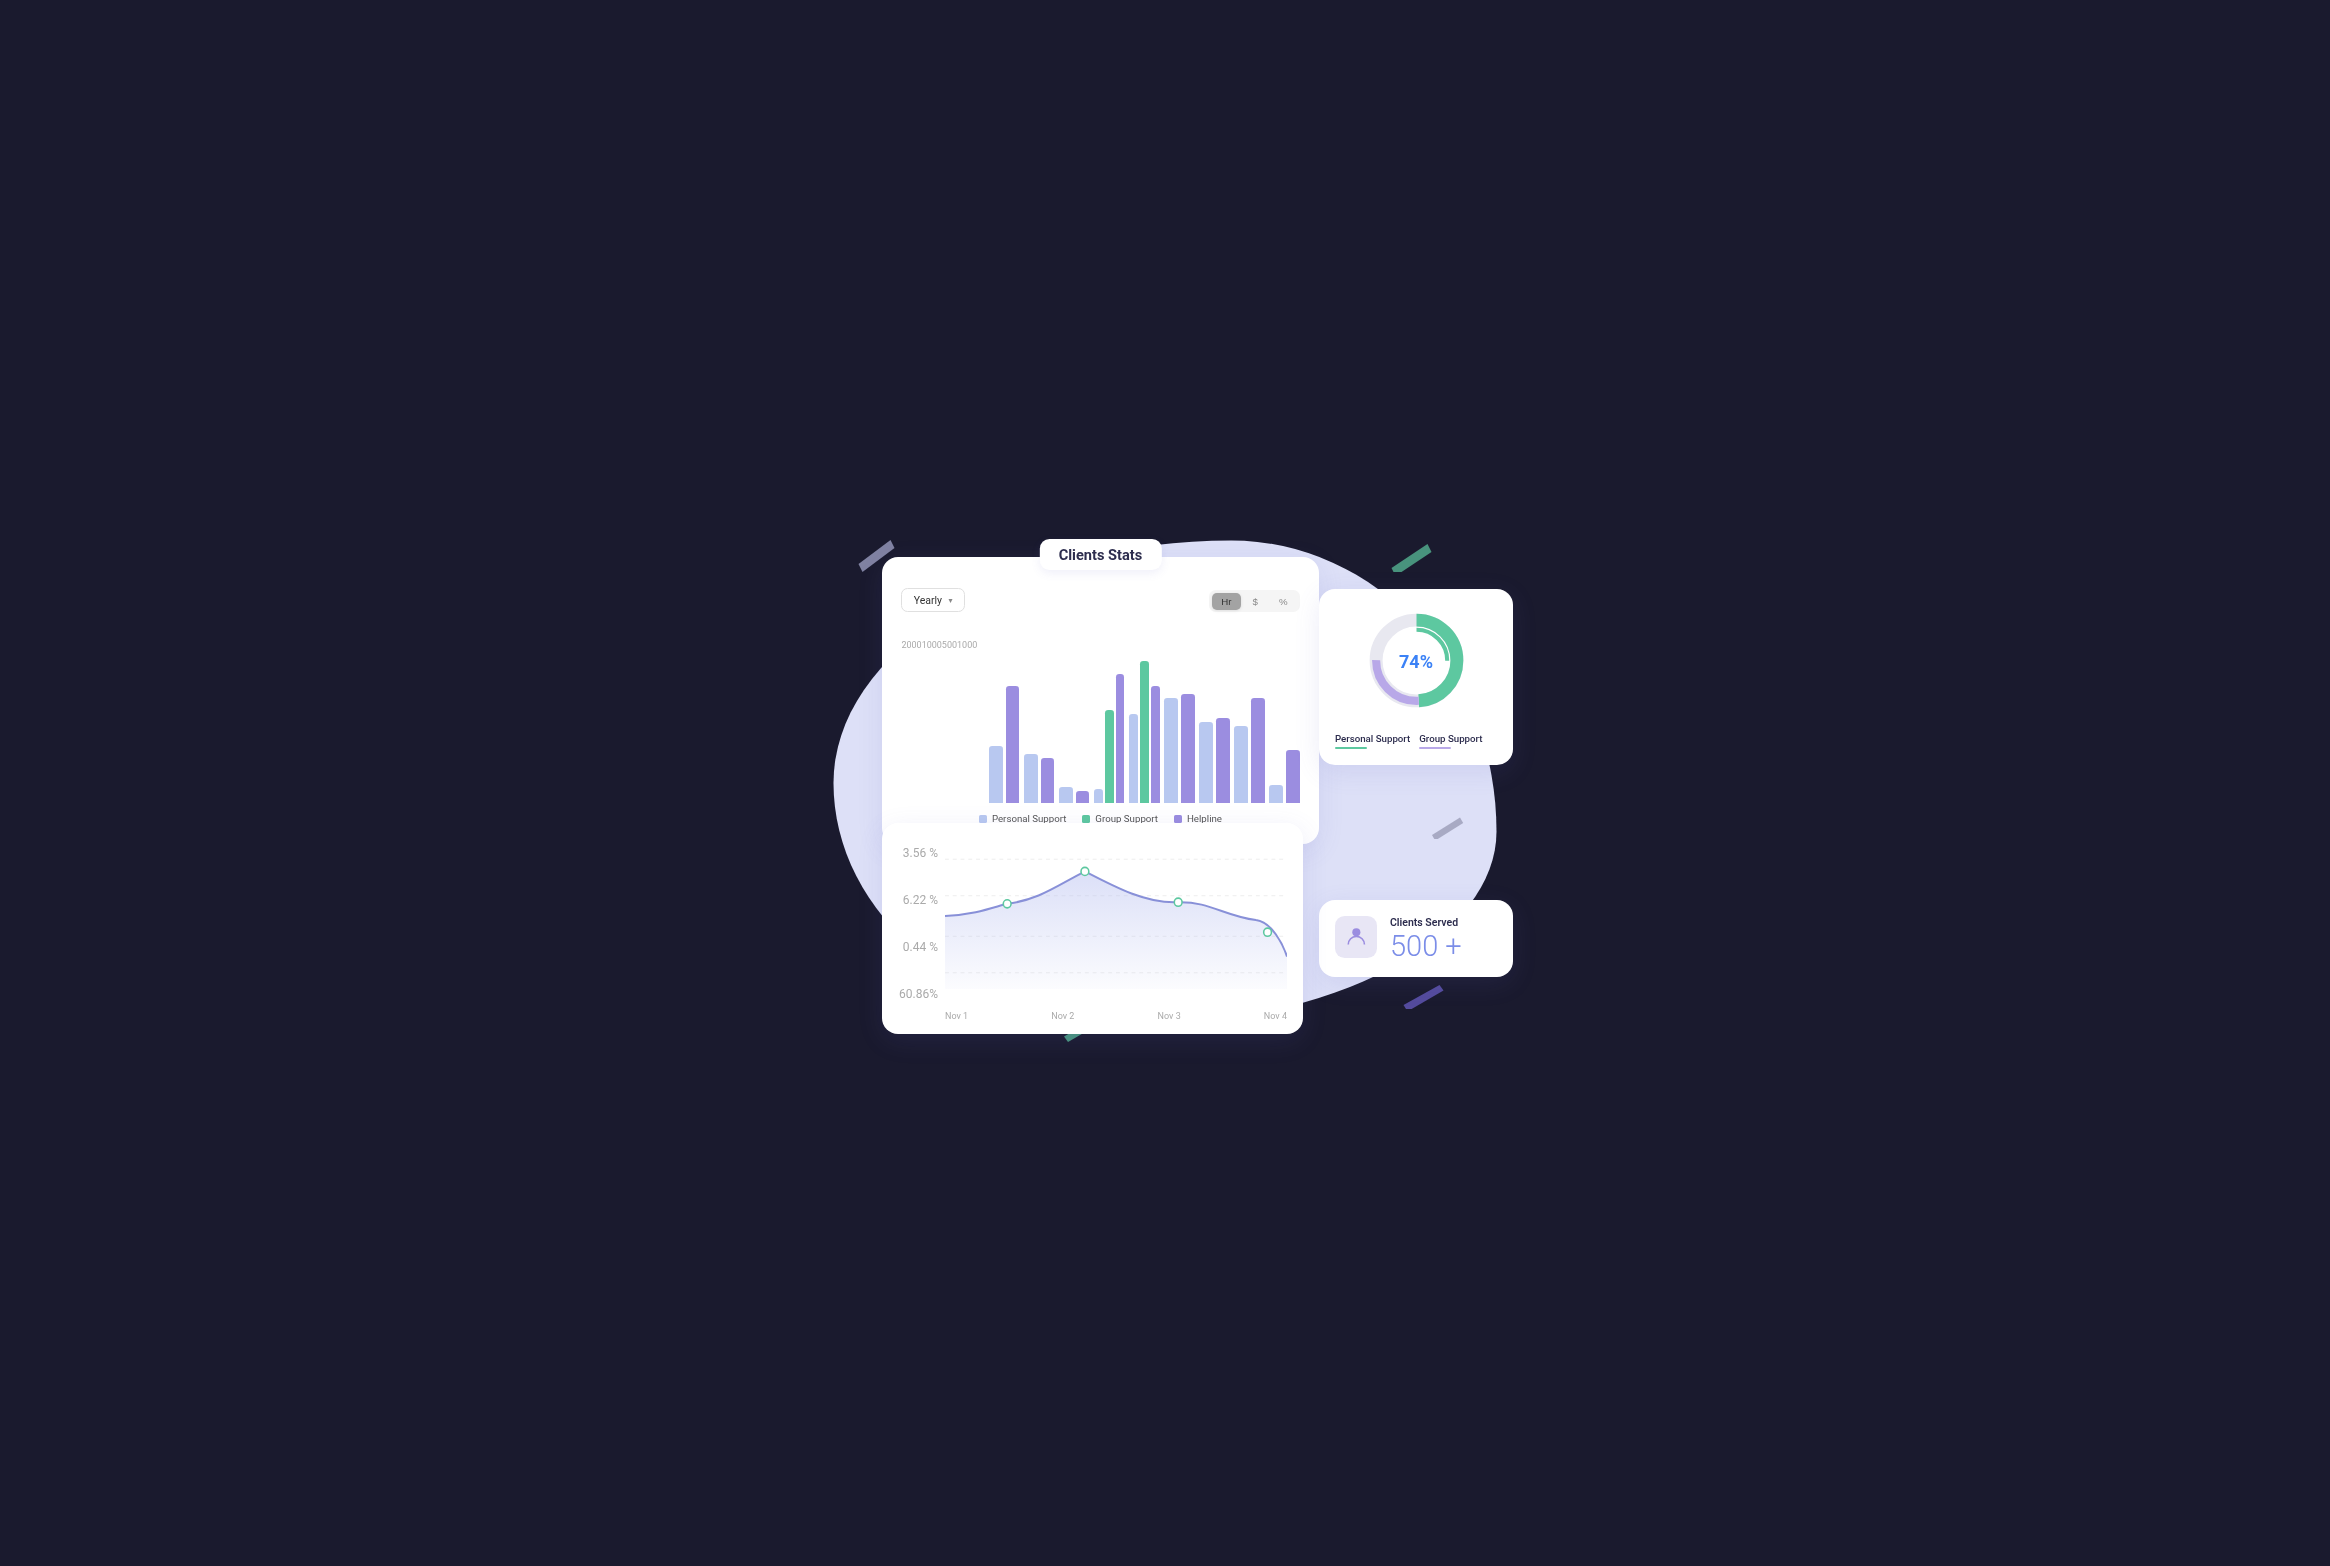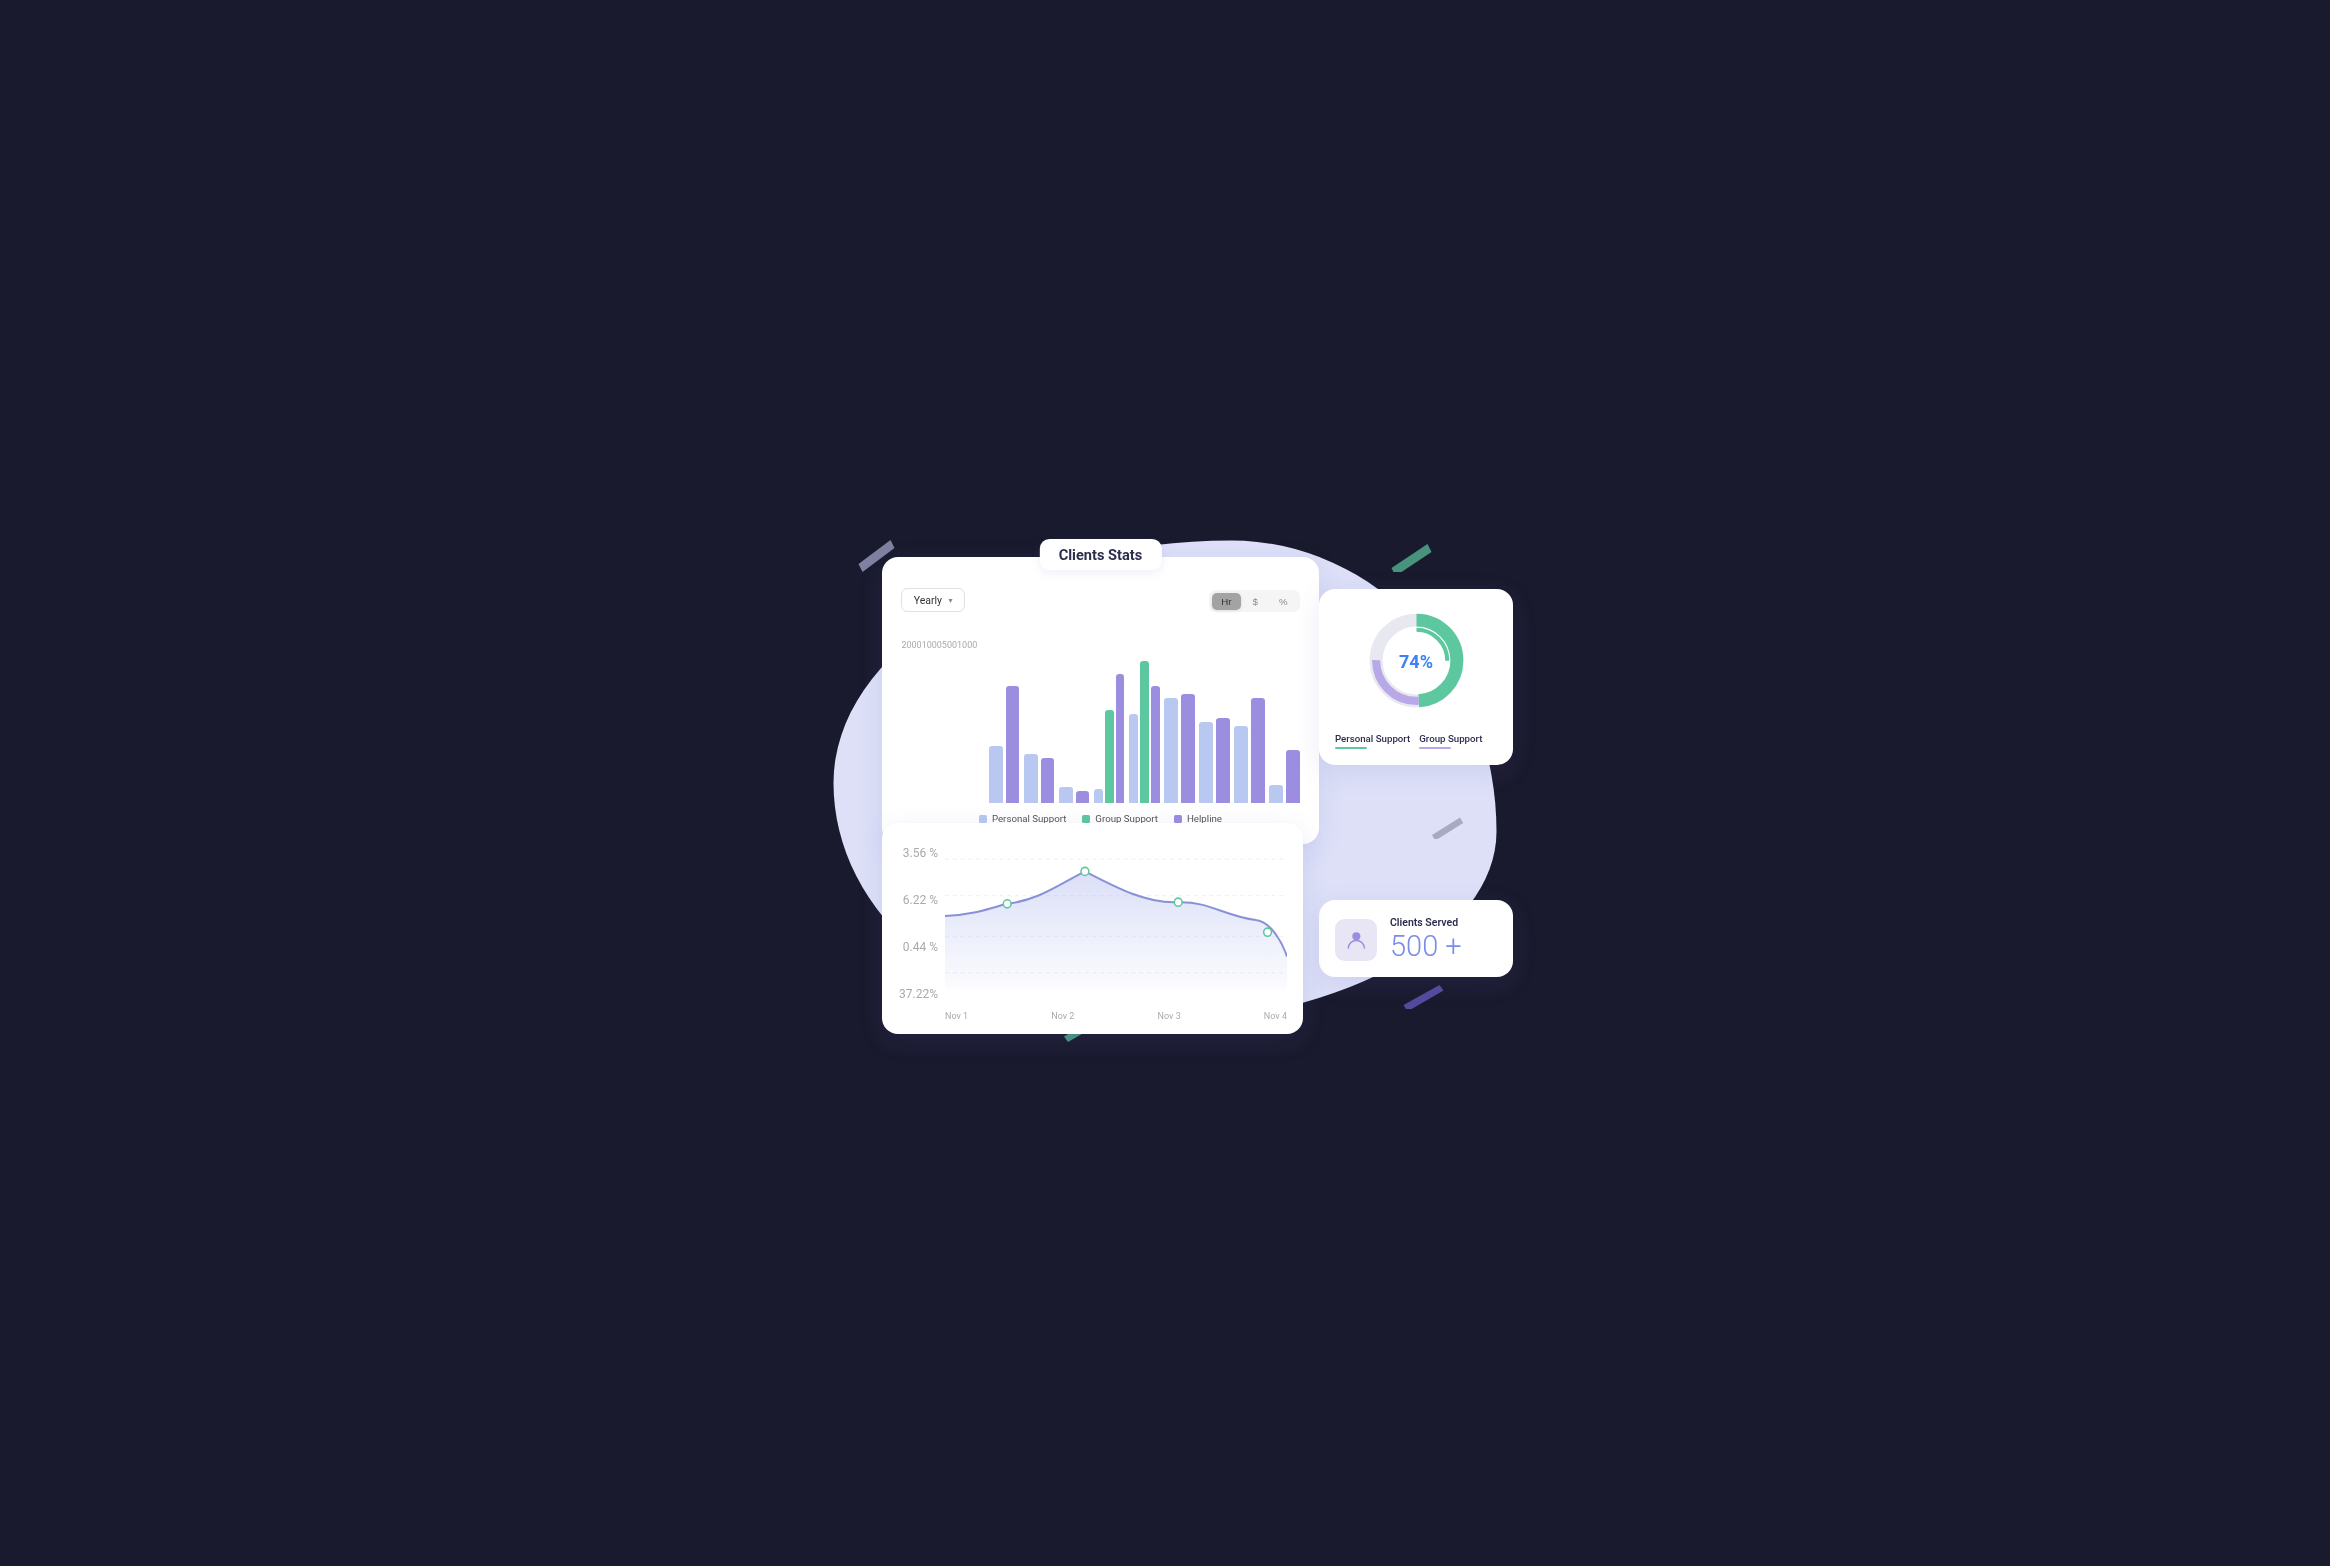--- a/index.html
+++ b/index.html
@@ -289,21 +289,21 @@
       border-radius: 1.6px;
     }
 
     
     .card-clients {
       bottom: 81px;
       right: 16px;
       width: 194px;
       padding: 16px;
       display: flex;
-      align-items: flex-end;
+      align-items: flex-start;
       gap: 13px;
     }
 
     .client-icon {
       width: 42px;
       height: 42px;
       background: #e8e6f5;
       border-radius: 9.7px;
       display: flex;
       align-items: center;
@@ -533,21 +533,21 @@
     </div>
   </div>
 
   <div class="card card-line">
     <div class="line-chart-wrapper">
 
       <div class="line-y-labels">
         <span class="line-y-label">3.56 %</span>
         <span class="line-y-label">6.22 %</span>
         <span class="line-y-label">0.44 %</span>
-        <span class="line-y-label">37.22%</span>
+        <span class="line-y-label">60.86%</span>
       </div>
 
       <svg style="position: absolute; left: 47px; top: 0; width: calc(100% - 47px); height: 146px;" viewBox="0 0 440 180" preserveAspectRatio="none">
 
         <line x1="0" y1="20" x2="440" y2="20" stroke="#e8e8e8" stroke-width="1" stroke-dasharray="5,5"></line>
         <line x1="0" y1="65" x2="440" y2="65" stroke="#e8e8e8" stroke-width="1" stroke-dasharray="5,5"></line>
         <line x1="0" y1="115" x2="440" y2="115" stroke="#e8e8e8" stroke-width="1" stroke-dasharray="5,5"></line>
         <line x1="0" y1="160" x2="440" y2="160" stroke="#e8e8e8" stroke-width="1" stroke-dasharray="5,5"></line>
 
         <defs>

